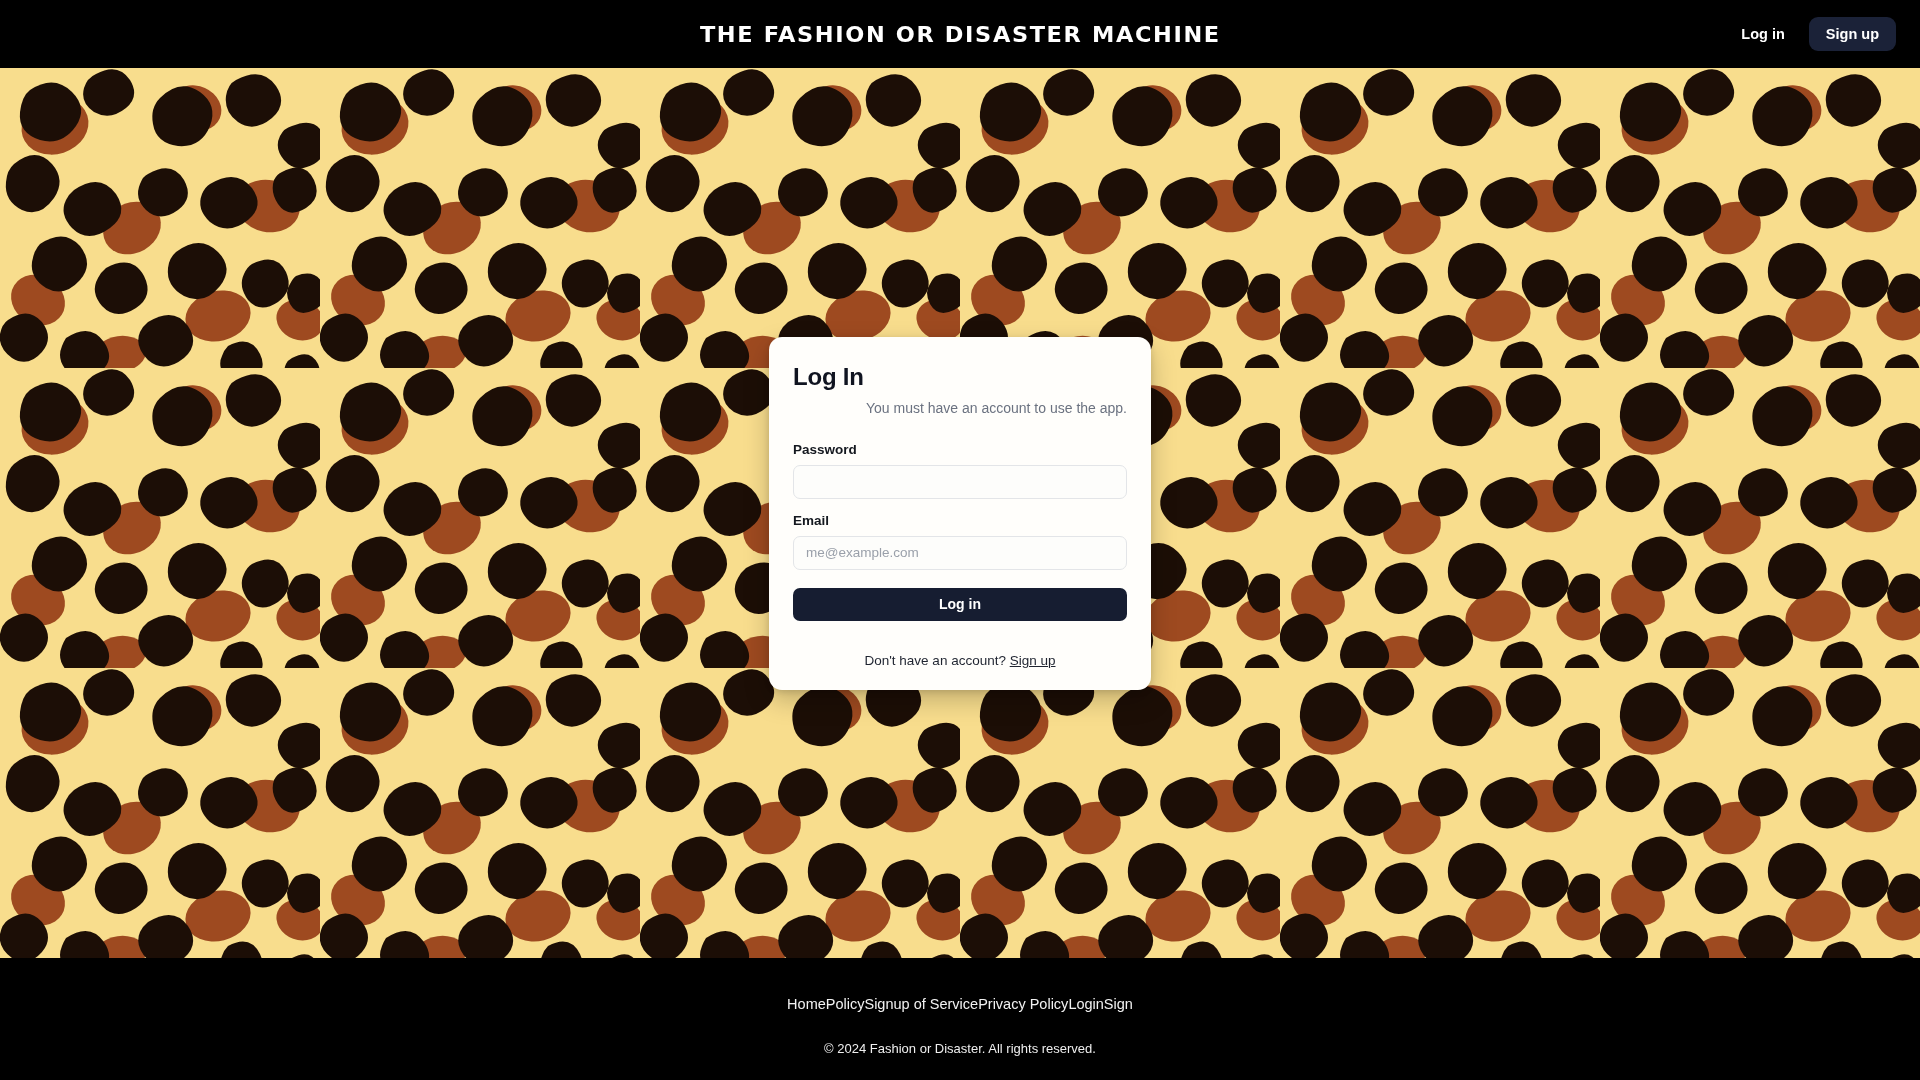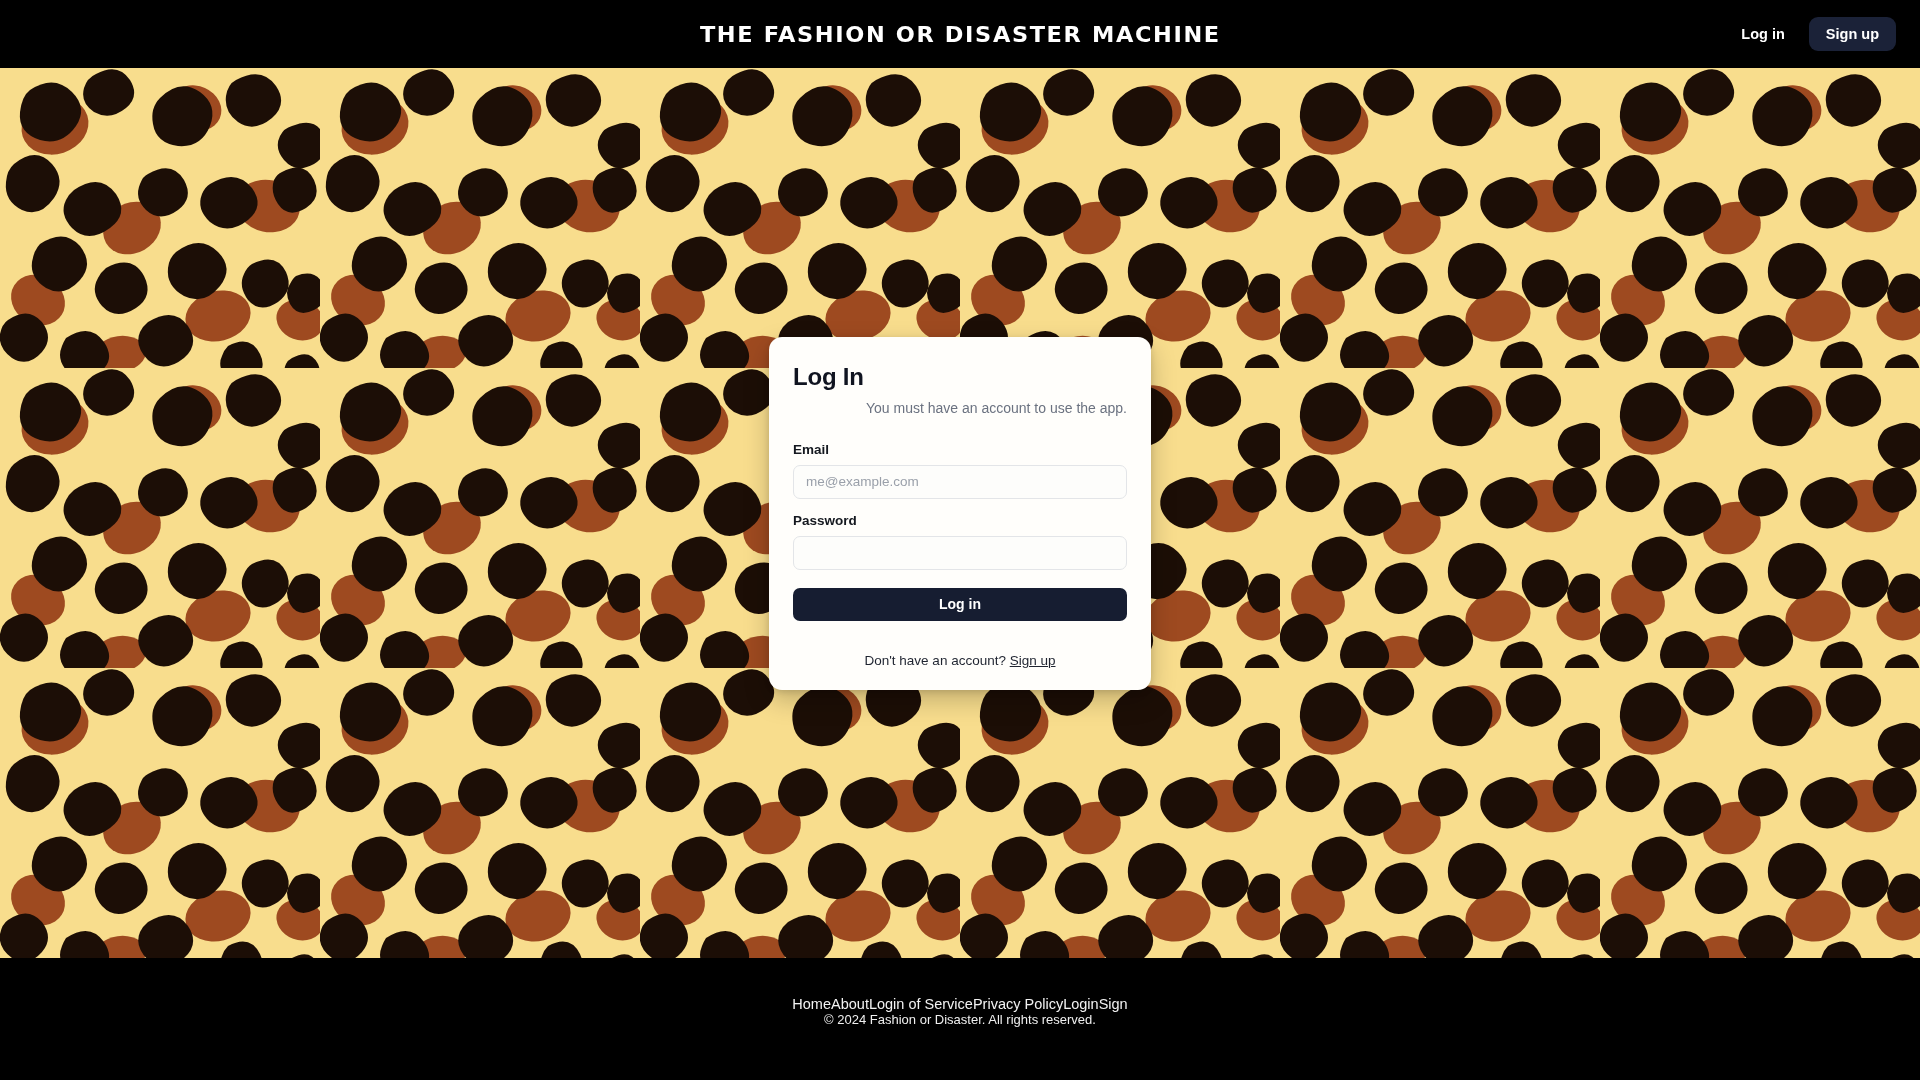--- a/index.html
+++ b/index.html
@@ -190,20 +190,21 @@
     align-items: center;
   }
   .footer-links a {
     color: #f2f2f2;
     font-size: 14.5px;
     text-decoration: none;
     cursor: pointer;
     white-space: nowrap;
   }
   .footer-copy {
+    margin-top: 29px;
     color: #efefef;
     font-size: 13px;
   }
 </style>
 </head>
 <body>
 
 <div class="page">
 
   <div class="header">
@@ -259,43 +260,43 @@
         </pattern>
       </defs>
       <rect x="0" y="0" width="1920" height="890" fill="url(#leo)"></rect>
     </svg>
 
     <div class="card">
       <h1 class="card-title">Log In</h1>
       <p class="card-sub">You must have an account to use the app.</p>
 
       <div class="field">
+        <label class="field-label">Password</label>
+        <input class="field-input" type="password" placeholder="" style="">
+      </div>
+
+      <div class="field">
         <label class="field-label">Email</label>
         <input class="field-input" type="text" placeholder="me@example.com" style="">
-      </div>
-
-      <div class="field">
-        <label class="field-label">Password</label>
-        <input class="field-input" type="password" placeholder="" style="">
       </div>
 
       <button class="submit-btn">Log in</button>
 
       <div class="card-foot">
         <span>Don't have an account?</span>
         <a>Sign up</a>
       </div>
     </div>
   </div>
 
   <div class="footer">
     <div class="footer-links">
       <a>Home</a>
-      <a>About</a>
-      <a>Login of Service</a>
+      <a>Policy</a>
+      <a>Signup of Service</a>
       <a>Privacy Policy</a>
       <a>Login</a>
       <a>Sign</a>
     </div>
     <div class="footer-copy">© 2024 Fashion or Disaster. All rights reserved.</div>
   </div>
 
 </div>
 
 </body></html>

